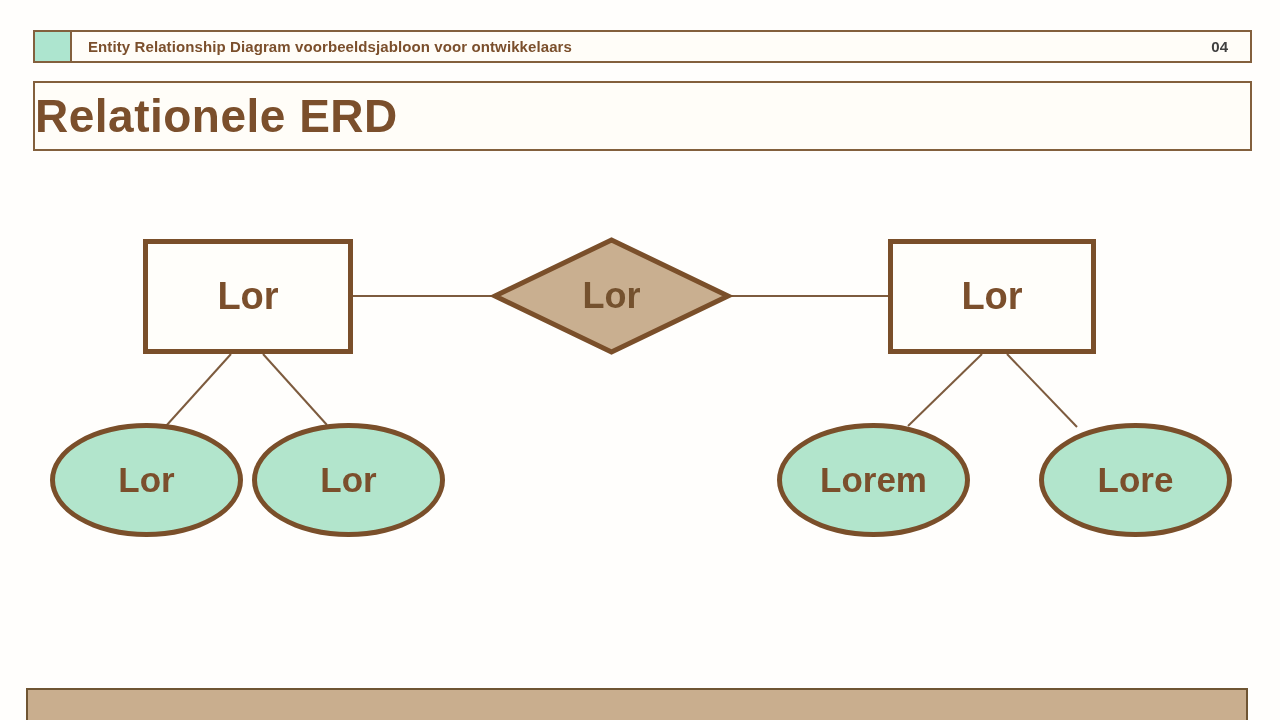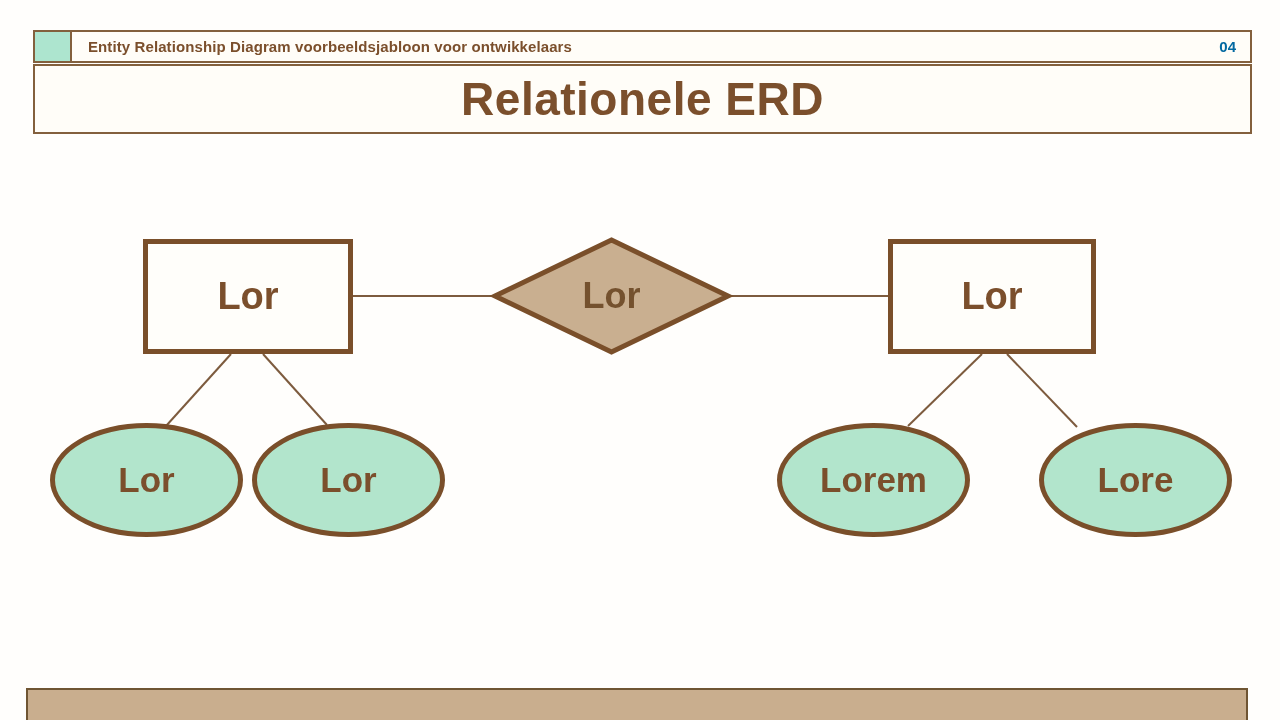--- a/index.html
+++ b/index.html
@@ -34,35 +34,35 @@
   .header-label {
     margin-left: 16px;
     font-size: 15px;
     font-weight: bold;
     color: #7b4f2c;
     letter-spacing: 0.1px;
     white-space: nowrap;
   }
   .page-number {
     margin-left: auto;
-    margin-right: 14px;
+    margin-right: 22px;
     font-size: 15px;
     font-weight: bold;
-    color: #0369a1;
+    color: #404040;
   }
 
   .title-box {
     position: absolute;
-    left: 33px; top: 64px;
+    left: 33px; top: 81px;
     width: 1219px; height: 70px;
     border: 2px solid #83603d;
     background: #fffdf8;
     display: flex;
     align-items: center;
-    justify-content: center;
+    justify-content: flex-start;
   }
   .page-title {
     font-size: 46px;
     font-weight: bold;
     color: #7b4f2c;
     letter-spacing: 0.5px;
   }
 
   
   .connector-layer {

